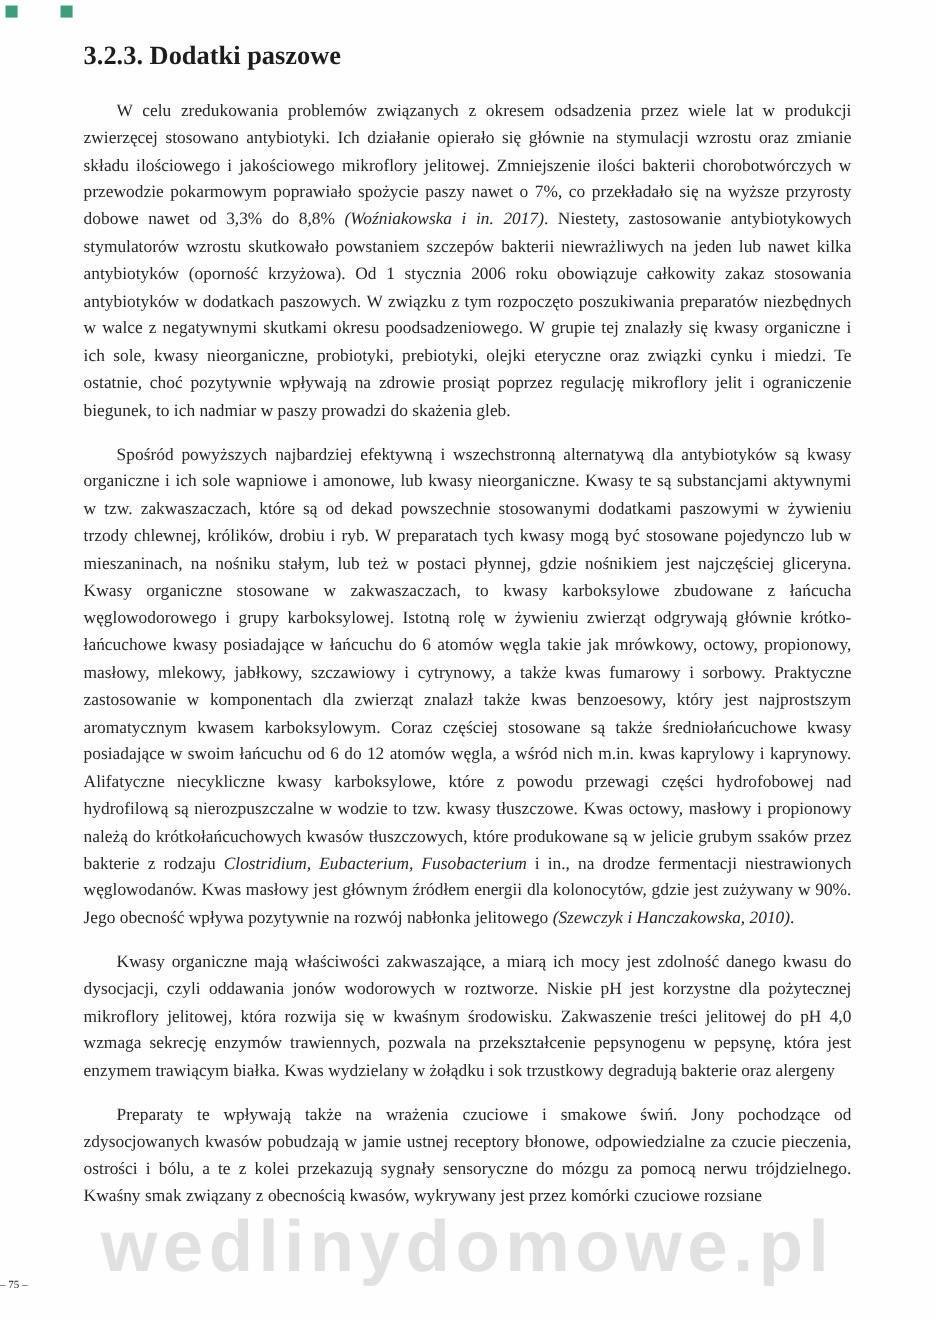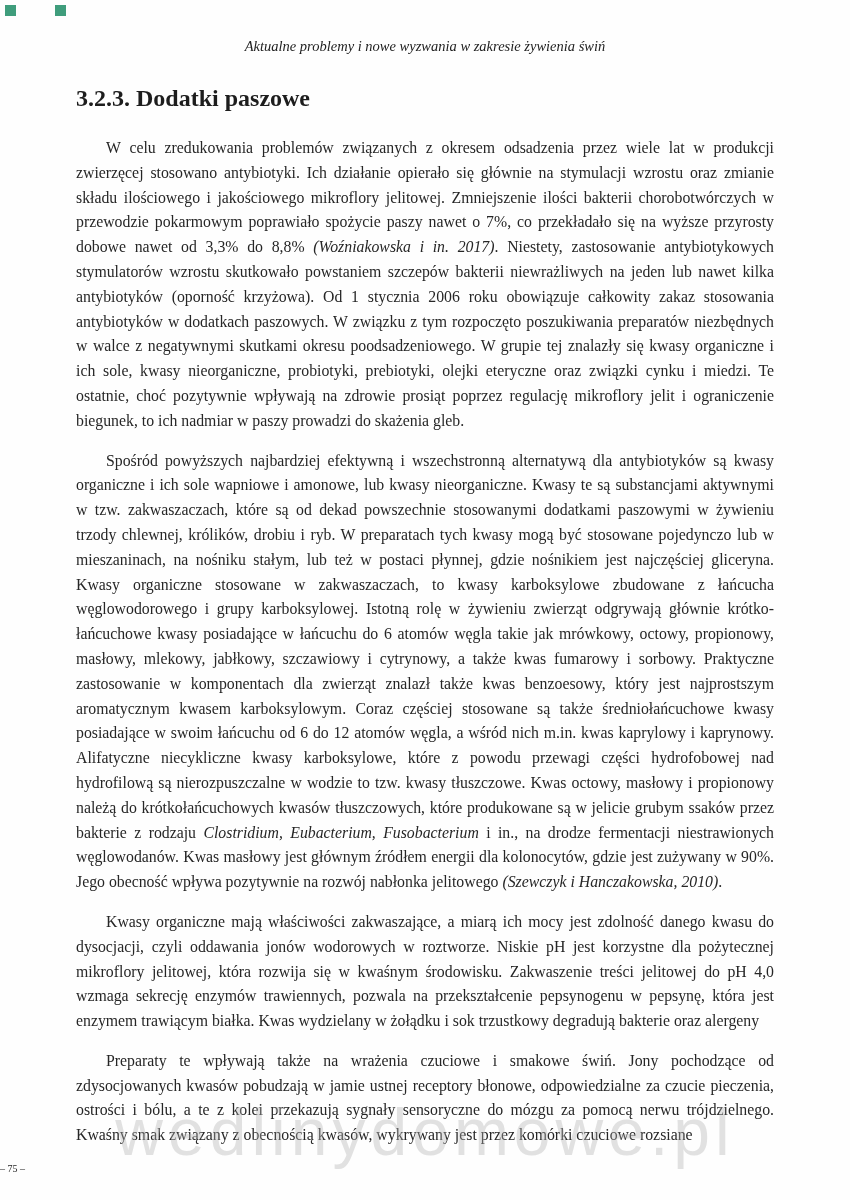--- a/index.html
+++ b/index.html
@@ -61,21 +61,21 @@
   .it {
     font-style: italic;
   }
   .watermark {
     position: absolute;
     left: 50%;
     bottom: 30px;
     transform: translateX(-50%);
     white-space: nowrap;
     font-family: "Liberation Sans", sans-serif;
-    font-weight: 400;
+    font-weight: 700;
     font-size: 66px;
     letter-spacing: 5px;
     color: rgba(178, 178, 178, 0.38);
     pointer-events: none;
     z-index: 5;
   }
   .page-number {
     position: absolute;
     left: 0;
     right: 0;
@@ -85,23 +85,20 @@
   }
 </style>
 </head>
 <body>
 
 <div class="page">
 
   <div class="corner-mark m1"></div>
   <div class="corner-mark m2"></div>
 
-  <div class="running-head">
-    <span>Aktualne problemy i nowe wyzwania w zakresie żywienia świń</span>
-  </div>
 
   <section>
     <h2 class="sec-heading">3.2.3. Dodatki paszowe</h2>
     <p class="para"><span>W celu zredukowania problemów związanych z okresem odsadzenia przez wiele lat w produkcji zwierzęcej stosowano antybiotyki. Ich działanie opierało się głównie na stymulacji wzrostu oraz zmianie składu ilościowego i jakościowego mikroflory jelitowej. Zmniejszenie ilości bakterii chorobotwórczych w przewodzie pokarmowym poprawiało spożycie paszy nawet o 7%, co przekładało się na wyższe przyrosty dobowe nawet od 3,3% do 8,8% </span><span class="it">(Woźniakowska i in. 2017)</span><span>. Niestety, zastosowanie antybiotykowych stymulatorów wzrostu skutkowało powstaniem szczepów bakterii niewrażliwych na jeden lub nawet kilka antybiotyków (oporność krzyżowa). Od 1 stycznia 2006 roku obowiązuje całkowity zakaz stosowania antybiotyków w dodatkach paszowych. W związku z tym rozpoczęto poszukiwania preparatów niezbędnych w walce z negatywnymi skutkami okresu poodsadzeniowego. W grupie tej znalazły się kwasy organiczne i ich sole, kwasy nieorganiczne, probiotyki, prebiotyki, olejki eteryczne oraz związki cynku i miedzi. Te ostatnie, choć pozytywnie wpływają na zdrowie prosiąt poprzez regulację mikroflory jelit i ograniczenie biegunek, to ich nadmiar w paszy prowadzi do skażenia gleb.</span></p>
   </section>
 
   <section>
     <p class="para"><span>Spośród powyższych najbardziej efektywną i wszechstronną alternatywą dla antybiotyków są kwasy organiczne i ich sole wapniowe i amonowe, lub kwasy nieorganiczne. Kwasy te są substancjami aktywnymi w tzw. zakwaszaczach, które są od dekad powszechnie stosowanymi dodatkami paszowymi w żywieniu trzody chlewnej, królików, drobiu i ryb. W preparatach tych kwasy mogą być stosowane pojedynczo lub w mieszaninach, na nośniku stałym, lub też w postaci płynnej, gdzie nośnikiem jest najczęściej gliceryna. Kwasy organiczne stosowane w zakwaszaczach, to kwasy karboksylowe zbudowane z łańcucha węglowodorowego i grupy karboksylowej. Istotną rolę w żywieniu zwierząt odgrywają głównie krótko-łańcuchowe kwasy posiadające w łańcuchu do 6 atomów węgla takie jak mrówkowy, octowy, propionowy, masłowy, mlekowy, jabłkowy, szczawiowy i cytrynowy, a także kwas fumarowy i sorbowy. Praktyczne zastosowanie w komponentach dla zwierząt znalazł także kwas benzoesowy, który jest najprostszym aromatycznym kwasem karboksylowym. Coraz częściej stosowane są także średniołańcuchowe kwasy posiadające w swoim łańcuchu od 6 do 12 atomów węgla, a wśród nich m.in. kwas kaprylowy i kaprynowy. Alifatyczne niecykliczne kwasy karboksylowe, które z powodu przewagi części hydrofobowej nad hydrofilową są nierozpuszczalne w wodzie to tzw. kwasy tłuszczowe. Kwas octowy, masłowy i propionowy należą do krótkołańcuchowych kwasów tłuszczowych, które produkowane są w jelicie grubym ssaków przez bakterie z rodzaju </span><span class="it">Clostridium, Eubacterium, Fusobacterium</span><span> i in., na drodze fermentacji niestrawionych węglowodanów. Kwas masłowy jest głównym źródłem energii dla kolonocytów, gdzie jest zużywany w 90%. Jego obecność wpływa pozytywnie na rozwój nabłonka jelitowego </span><span class="it">(Szewczyk i Hanczakowska, 2010)</span><span>.</span></p>
     <p class="para"><span>Kwasy organiczne mają właściwości zakwaszające, a miarą ich mocy jest zdolność danego kwasu do dysocjacji, czyli oddawania jonów wodorowych w roztworze. Niskie pH jest korzystne dla pożytecznej mikroflory jelitowej, która rozwija się w kwaśnym środowisku. Zakwaszenie treści jelitowej do pH 4,0 wzmaga sekrecję enzymów trawiennych, pozwala na przekształcenie pepsynogenu w pepsynę, która jest enzymem trawiącym białka. Kwas wydzielany w żołądku i sok trzustkowy degradują bakterie oraz alergeny</span></p>
     <p class="para"><span>Preparaty te wpływają także na wrażenia czuciowe i smakowe świń. Jony pochodzące od zdysocjowanych kwasów pobudzają w jamie ustnej receptory błonowe, odpowiedzialne za czucie pieczenia, ostrości i bólu, a te z kolei przekazują sygnały sensoryczne do mózgu za pomocą nerwu trójdzielnego. Kwaśny smak związany z obecnością kwasów, wykrywany jest przez komórki czuciowe rozsiane</span></p>

